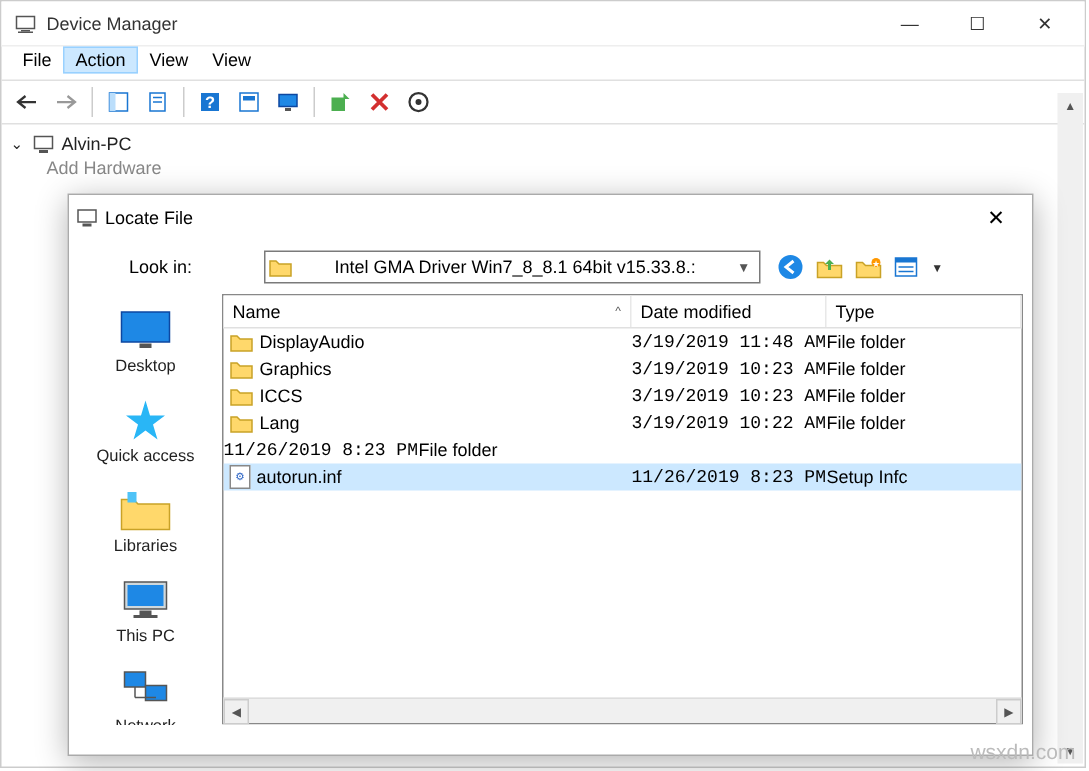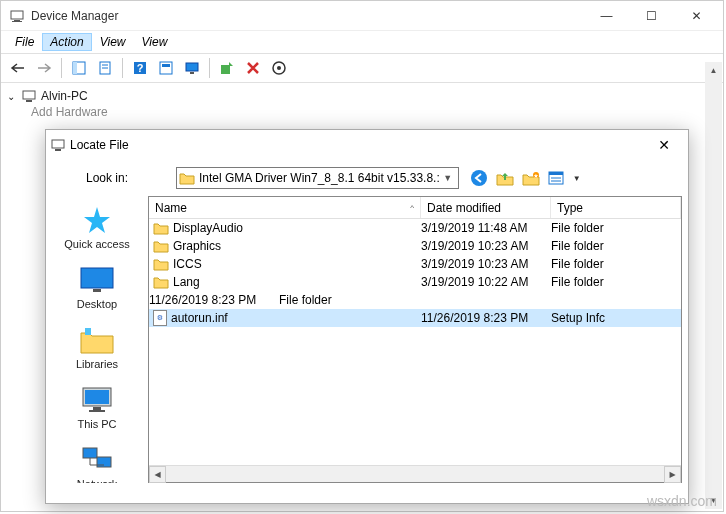--- a/index.html
+++ b/index.html
@@ -6,42 +6,42 @@
     body { font-family: "Segoe UI", Tahoma, sans-serif; font-size: 12px; background: #fff; width: 726px; height: 514px; overflow: hidden; position: relative; }
     
     
     .main-window { border: 1px solid #ccc; width: 724px; height: 512px; position: relative; background: #fff; }
     .titlebar { display: flex; align-items: center; height: 30px; padding: 0 4px; background: #fff; border-bottom: 1px solid #eee;}
     .titlebar .app-icon { width: 16px; height: 16px; margin: 0 6px 0 4px; }
     .titlebar .title { flex: 1; font-size: 12px; color: #333; }
     .win-btns { display: flex; }
     .win-btn { width: 45px; height: 28px; display: flex; align-items: center; justify-content: center; color: #333; }
     
-    .menubar { display: flex; height: 22px; padding: 0 6px; font-size: 12px; align-items: center; font-style: italic; }
+    .menubar { display: flex; height: 22px; padding: 0 6px; font-size: 12px; align-items: flex-start; }
     .menubar .menu-item { padding: 2px 8px; cursor: default; }
     .menubar .menu-item.active { background: #cce8ff; border: 1px solid #99d1ff; padding: 1px 7px; }
     
     .toolbar { display: flex; align-items: center; height: 30px; padding: 0 4px; gap: 0; border-top: 1px solid #e0e0e0; border-bottom: 1px solid #e0e0e0;}
     .toolbar .tb-btn { width: 24px; height: 24px; display: flex; align-items: center; justify-content: center; margin: 0 1px; }
     .toolbar .sep { width: 1px; height: 20px; background: #ccc; margin: 0 4px; }
     
     .tree-area { padding: 4px 6px; color: #222; }
     .tree-row { display: flex; align-items: center; height: 18px; gap: 4px; }
     .tree-row .expander { width: 10px; font-size: 10px; }
     .tree-indent { margin-left: 24px; color: #888; font-size: 12px; }
     
     
     .dialog { position: absolute; left: 44px; top: 128px; width: 644px; height: 375px; background: #fff; border: 1px solid #aaa; box-shadow: 0 4px 20px rgba(0,0,0,0.3); display: flex; flex-direction: column; }
     .dialog-titlebar { display: flex; align-items: center; height: 30px; padding: 0 4px; }
     .dialog-titlebar .title { flex: 1; margin-left: 4px; font-size: 12px; }
     .dialog-close { width: 40px; height: 26px; display: flex; align-items: center; justify-content: center; font-size: 14px; }
     
     .lookin-row { display: flex; align-items: center; height: 36px; padding: 2px 10px 2px 0; }
     .lookin-label { width: 130px; text-align: center; padding-right: 8px; font-size: 12px; }
-    .lookin-combo { flex: 0 0 280px; height: 22px; border: 1px solid #7a7a7a; display: flex; align-items: center; padding: 0 2px; background: #fff; }
+    .lookin-combo { flex: 0 0 280px; height: 22px; border: 1px solid #7a7a7a; display: flex; align-items: center; padding: 0 2px; background: #fff; gap: 24px; }
     .lookin-combo .folder-ic { width: 16px; height: 14px; margin-right: 4px; }
     .lookin-combo .text { flex: 1; font-size: 12px; white-space: nowrap; overflow: hidden; }
     .lookin-combo .dd { width: 16px; text-align: center; font-size: 9px; color: #555; }
     .nav-icons { display: flex; gap: 6px; margin-left: 10px; align-items: center; }
     .nav-icons .ic { width: 20px; height: 20px; display: flex; align-items: center; justify-content: center; }
     .nav-icons .dd-small { width: 8px; font-size: 8px; color: #333; }
     
     .dialog-body { flex: 1; display: flex; overflow: hidden; }
     .places-bar { width: 102px; background: #fff; border-right: 0px solid #eee; display: flex; flex-direction: column; align-items: center; padding-top: 2px; overflow-y: auto; }
     .place { width: 90px; display: flex; flex-direction: column; align-items: center; padding: 6px 2px 8px 2px; font-size: 11px; color: #222; }
@@ -52,21 +52,21 @@
     .col-h { padding: 3px 6px; border-right: 1px solid #e8e8e8; display: flex; align-items: center; gap: 4px; }
     .col-name { width: 272px; }
     .col-date { width: 130px; }
     .col-type { flex: 1; }
     .sort-ind { font-size: 8px; color: #555; margin-left: auto;}
     
     .file-list { flex: 1; overflow: auto; }
     .file-row { display: flex; height: 18px; align-items: center; font-size: 12px; }
     .file-row.selected { background: #cce8ff; }
     .cell-name { width: 272px; padding-left: 4px; display: flex; align-items: center; gap: 4px; }
-    .cell-date { width: 130px; }
+    .cell-date { width: 130px; font-family: Liberation Mono, monospace; }
     .cell-type { flex: 1; }
     .folder-icon { width: 16px; height: 13px; }
     .file-icon { width: 14px; height: 16px; border: 1px solid #888; background: #fff; position: relative; font-size: 7px; display: flex; align-items:center; justify-content:center; color:#2962c4;}
     
     .hscroll { height: 17px; background: #f0f0f0; border-top: 1px solid #ddd; display: flex; align-items: center; }
     .hscroll .arrow { width: 17px; height: 17px; background: #f0f0f0; border: 1px solid #ccc; display: flex; align-items: center; justify-content: center; font-size: 8px; color: #555;}
     .hscroll .track { flex: 1; }
     
     .bottom-row { height: 20px; display: flex; align-items: center; padding: 0 10px; }
     
@@ -241,34 +241,34 @@
           </div>
         <span class="dd-small">▼</span>
       </div>
     </div>
 
     <div class="dialog-body">
 
       <div class="places-bar">
         <div class="place">
           <div class="pic">
-              <svg width="32" height="32">
-                <path d="M16 3 L19 13 L29 13 L21 19 L24 29 L16 23 L8 29 L11 19 L3 13 L13 13 Z" fill="#29b6f6"></path>
-              </svg>
-            </div>
-          <span>Quick access</span>
-        </div>
-        <div class="place">
-          <div class="pic">
               <svg width="36" height="28">
                 <rect x="2" y="2" width="32" height="20" fill="#1e88e5" stroke="#0d47a1"></rect>
                 <rect x="14" y="23" width="8" height="3" fill="#555"></rect>
               </svg>
             </div>
           <span>Desktop</span>
+        </div>
+        <div class="place">
+          <div class="pic">
+              <svg width="32" height="32">
+                <path d="M16 3 L19 13 L29 13 L21 19 L24 29 L16 23 L8 29 L11 19 L3 13 L13 13 Z" fill="#29b6f6"></path>
+              </svg>
+            </div>
+          <span>Quick access</span>
         </div>
         <div class="place">
           <div class="pic">
               <svg width="36" height="30">
                 <path d="M2 8 L10 8 L13 11 L34 11 L34 28 L2 28 Z" fill="#ffd86b" stroke="#c9a227"></path>
                 <rect x="6" y="3" width="6" height="7" fill="#4fc3f7"></rect>
               </svg>
             </div>
           <span>Libraries</span>
         </div>

